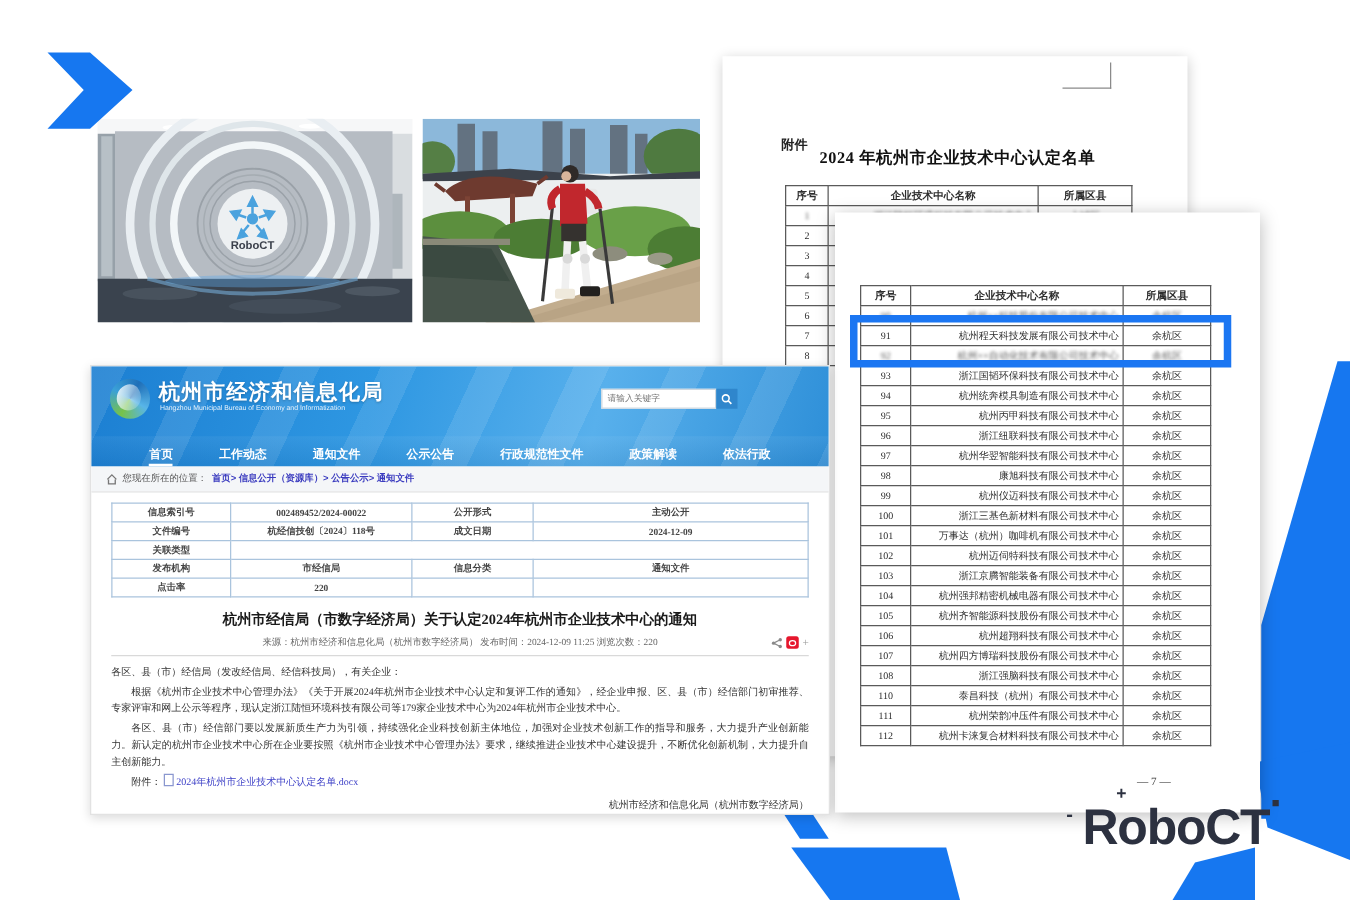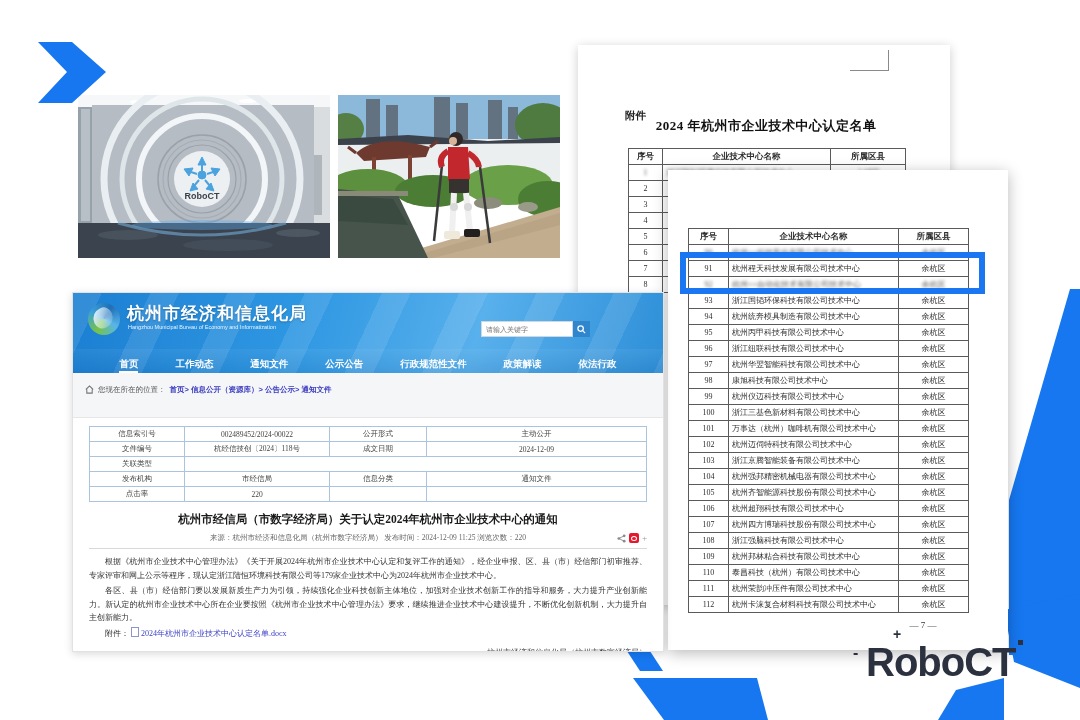--- a/index.html
+++ b/index.html
@@ -22,21 +22,21 @@
   .doc-attach-label{position:absolute;left:47px;top:64px;font-size:10.5px;font-weight:bold;color:#222;}
   .doc-title{position:absolute;left:28px;top:72px;width:320px;text-align:center;
              font-size:13px;font-weight:bold;color:#111;letter-spacing:.5px;}
   table.doc-table{border-collapse:collapse;position:absolute;table-layout:fixed;}
   table.doc-table td,table.doc-table th{border:1px solid #5a5a5a;font-weight:normal;
       font-size:8px;color:#2e2e2e;height:15px;padding:0 3px;overflow:hidden;white-space:nowrap;}
   table.doc-table th{font-weight:bold;text-align:center;font-size:8.5px;}
   #back-table{left:50px;top:103px;width:277px;}
   #front-table{left:20px;top:58px;width:280px;}
   td.c-no{text-align:center;}
-  td.c-name{text-align:left;margin-left:41px;}
+  td.c-name{text-align:right;margin-left:41px;}
   td.c-district{text-align:center;}
   tr.blur td{filter:blur(1.4px);opacity:.8;}
   .frag{position:absolute;left:272px;top:5px;width:38px;height:20px;
         border-right:1px solid #8a8a8a;border-bottom:1px solid #8a8a8a;}
   .hl-box{position:absolute;left:12px;top:82px;width:293px;height:30px;
           border:6px solid #1b76f2;z-index:5;}
   .page-number{position:absolute;left:215px;top:450px;width:80px;text-align:center;
                font-size:9px;color:#333;}
 
   
@@ -48,36 +48,36 @@
      background:repeating-linear-gradient(115deg,rgba(255,255,255,.10) 0 26px,rgba(255,255,255,0) 26px 70px);}
   .logo-row{position:relative;height:56px;}
   .gov-logo{position:absolute;left:15px;top:10px;width:32px;height:32px;border-radius:50%;
      background:conic-gradient(from 210deg,#76c24a,#3aa0d8,#1f6fb8,#58b5e8,#76c24a);overflow:hidden;}
   .gov-logo::after{content:'';position:absolute;left:5px;top:5px;width:20px;height:20px;
      border-radius:58% 42% 55% 45%;background:linear-gradient(135deg,rgba(255,255,255,.95),rgba(255,255,255,.05));
      transform:rotate(-25deg);}
   .org-cn{position:absolute;left:54px;top:9px;font-size:17px;font-weight:bold;color:#fff;
           letter-spacing:1px;text-shadow:0 1px 2px rgba(0,0,0,.25);white-space:nowrap;}
   .org-en{position:absolute;left:55px;top:31px;font-size:5.5px;color:#eaf4fc;white-space:nowrap;}
-  .search-wrap{position:absolute;left:396px;top:28px;display:flex;padding-left:12px;}
+  .search-wrap{position:absolute;left:396px;top:18px;display:flex;padding-left:12px;}
   .search-input{width:92px;height:16px;border:1px solid #cfd8e0;font-size:7px;padding:0 4px;
                 box-sizing:border-box;color:#333;outline:none;}
   .search-btn{width:17px;height:16px;border:none;background:#2f86cc;display:flex;align-items:center;
               justify-content:center;cursor:pointer;padding:0;}
   .nav-row{position:absolute;left:0;bottom:0;width:100%;height:24px;display:flex;
            justify-content:space-around;align-items:flex-end;padding:0 28px;box-sizing:border-box;
            background:linear-gradient(180deg,rgba(255,255,255,.05),rgba(0,40,90,.08));}
   .nav-item{color:#fff;font-size:9.5px;font-weight:bold;white-space:nowrap;cursor:pointer;
             padding-top:4px;border-bottom:2px solid transparent;line-height:14px;}
   .nav-item.active{border-bottom:2px solid #fff;}
   .crumb-row{height:20px;background:#f4f6f8;border-bottom:1px solid #e6e6e6;display:flex;
-             padding:12px 12px;font-size:7.5px;color:#555;gap:4px;}
+             align-items:center;padding:0 12px;font-size:7.5px;color:#555;gap:4px;}
   .crumb-links{color:#3a3bbf;font-weight:bold;cursor:pointer;}
   .site-content{padding:8px 16px 0 16px;font-family:"Liberation Serif","DejaVu Serif",serif;}
-  table.info-table{border-collapse:collapse;width:100%;table-layout:fixed;}
+  table.info-table{border-collapse:collapse;width:100%;table-layout:fixed;font-weight:bold;}
   table.info-table td{border:1px solid #aac4dd;height:14px;font-size:7.5px;color:#444;
       text-align:center;padding:0 2px;overflow:hidden;white-space:nowrap;}
   .art-title{margin-top:10px;text-align:center;font-size:11.5px;font-weight:bold;color:#1a1a1a;}
   .art-meta{margin-top:6px;text-align:center;font-size:7.5px;color:#666;position:relative;
             padding-bottom:5px;border-bottom:1px solid #d9d9d9;}
   .meta-icons{position:absolute;right:0;top:0;display:flex;align-items:center;gap:3px;}
   .weibo-icon{width:10px;height:10px;background:#e6162d;border-radius:2px;position:relative;cursor:pointer;}
   .weibo-icon::after{content:'';position:absolute;left:2px;top:3px;width:4px;height:3px;
                      border:1px solid #fff;border-radius:50%;}
   .plus-mini{color:#999;font-size:9px;cursor:pointer;}
@@ -274,25 +274,20 @@
             <td class="c-district">余杭区</td>
           </tr>
           <tr>
             <td class="c-no">107</td>
             <td class="c-name">杭州四方博瑞科技股份有限公司技术中心</td>
             <td class="c-district">余杭区</td>
           </tr>
           <tr>
             <td class="c-no">108</td>
             <td class="c-name">浙江强脑科技有限公司技术中心</td>
-            <td class="c-district">余杭区</td>
-          </tr>
-          <tr>
-            <td class="c-no">109</td>
-            <td class="c-name">杭州邦林粘合科技有限公司技术中心</td>
             <td class="c-district">余杭区</td>
           </tr>
           <tr>
             <td class="c-no">110</td>
             <td class="c-name">泰昌科技（杭州）有限公司技术中心</td>
             <td class="c-district">余杭区</td>
           </tr>
           <tr>
             <td class="c-no">111</td>
             <td class="c-name">杭州荣韵冲压件有限公司技术中心</td>
@@ -479,20 +474,21 @@
               <circle cx="2" cy="5" r="1.5" fill="#8a8a8a"></circle>
             <circle cx="8" cy="8" r="1.5" fill="#8a8a8a"></circle>
             <line x1="2" y1="5" x2="8" y2="2" stroke="#8a8a8a"></line>
               <line x1="2" y1="5" x2="8" y2="8" stroke="#8a8a8a"></line>
           </svg>
           <span class="weibo-icon"></span>
           <span class="plus-mini">+</span>
         </span>
       </div>
       <div class="art-body">
+        <p>各区、县（市）经信局（发改经信局、经信科技局），有关企业：</p>
         <p class="indent">根据《杭州市企业技术中心管理办法》《关于开展2024年杭州市企业技术中心认定和复评工作的通知》，经企业申报、区、县（市）经信部门初审推荐、专家评审和网上公示等程序，现认定浙江陆恒环境科技有限公司等179家企业技术中心为2024年杭州市企业技术中心。</p>
         <p class="indent">各区、县（市）经信部门要以发展新质生产力为引领，持续强化企业科技创新主体地位，加强对企业技术创新工作的指导和服务，大力提升产业创新能力。新认定的杭州市企业技术中心所在企业要按照《杭州市企业技术中心管理办法》要求，继续推进企业技术中心建设提升，不断优化创新机制，大力提升自主创新能力。</p>
         <p class="indent attach-line">
           <span>附件：</span><span class="doc-icon"></span><a class="attach-link">2024年杭州市企业技术中心认定名单.docx</a>
         </p>
         <div class="sign-right">
           <div>杭州市经济和信息化局（杭州市数字经济局）</div>
           <div>2024年12月5日</div>
         </div>
       </div>

